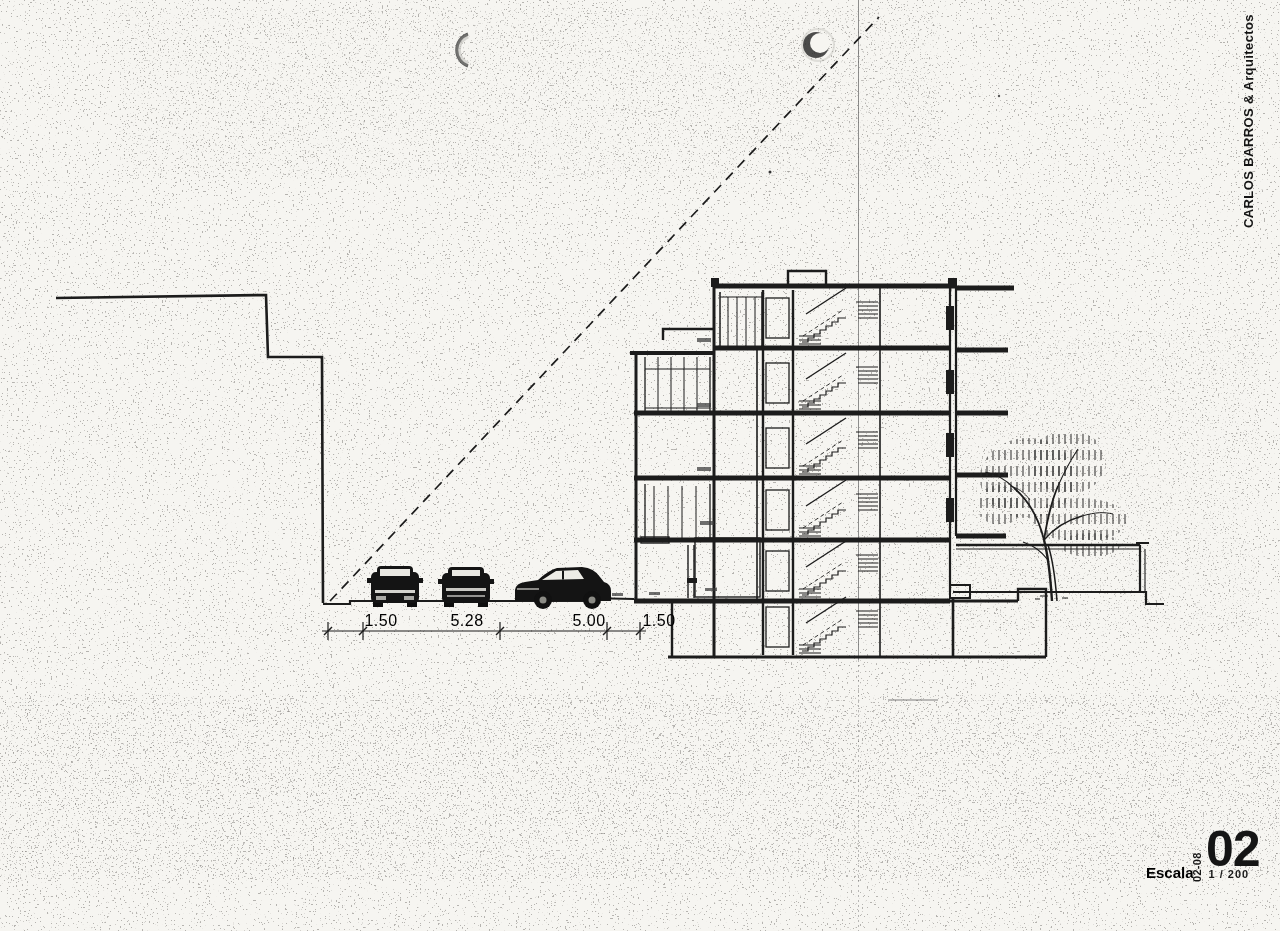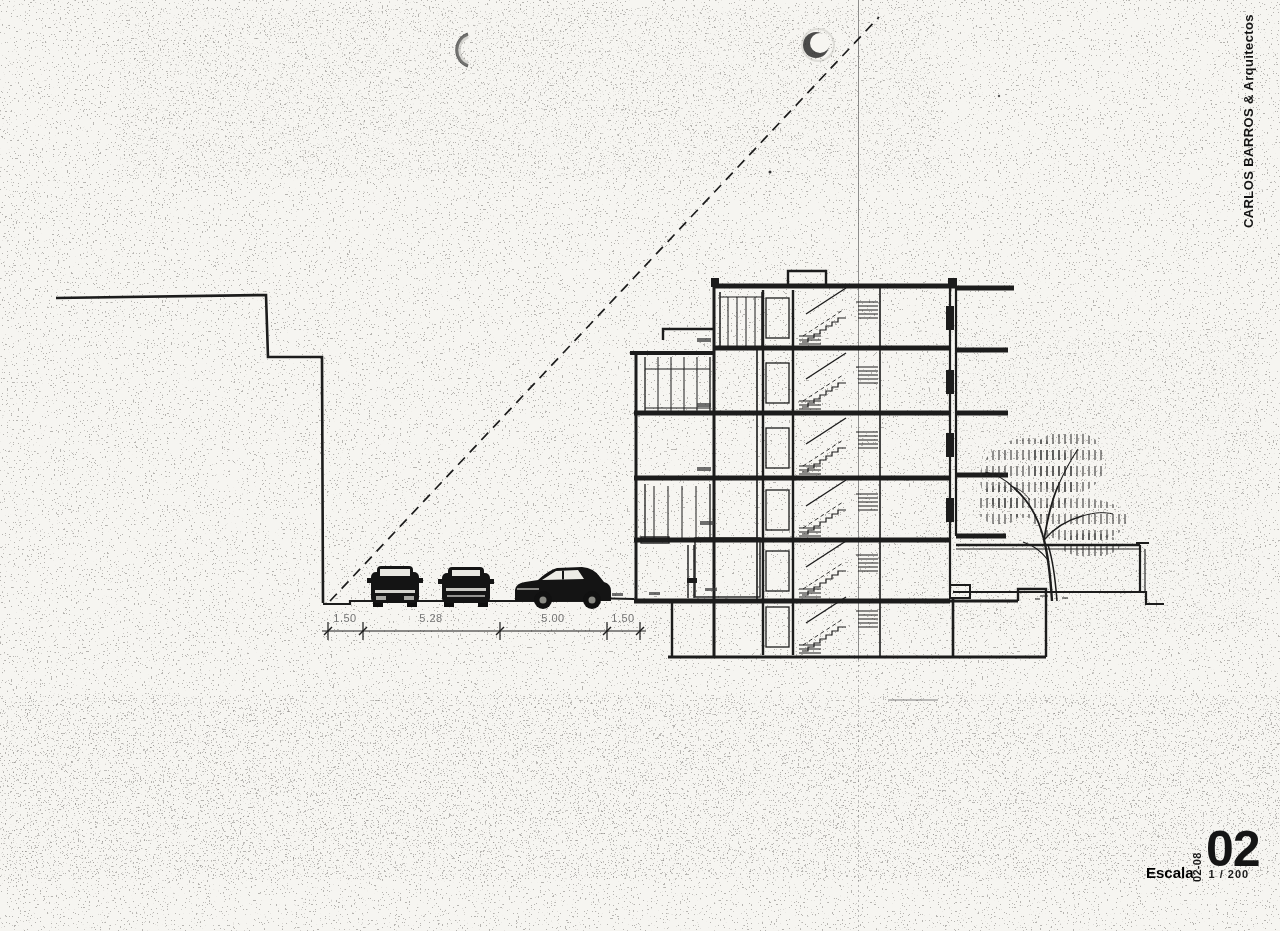--- a/index.html
+++ b/index.html
@@ -18,22 +18,22 @@
     font-size:11px;font-weight:bold;letter-spacing:.3px;color:#161616;
   }
   .sheet-number{
     left:1206px;top:824px;font-size:50px;font-weight:bold;line-height:1;
     letter-spacing:-1px;color:#151515;
   }
   .scale-row{left:1146px;top:864px;display:flex;gap:15px;align-items:baseline;}
   .scale-row .esc{font-size:15px;font-weight:bold;color:#000000;}
   .scale-row .val{font-size:11px;font-weight:bold;letter-spacing:1px;color:#1a1a1a;}
   .dim{
-    position:absolute;transform:translateX(-50%);font-size:11px;
-    letter-spacing:.5px;color:#737373;top:612px;
+    position:absolute;transform:translateX(-50%);font-size:16px;
+    letter-spacing:.5px;color:#000000;top:612px;margin-left:36px;
   }
 </style>
 </head>
 <body>
 
 <div class="page">
 
 <svg width="1280" height="931" viewBox="0 0 1280 931">
   <defs>
     <pattern id="fol" width="6" height="16" patternUnits="userSpaceOnUse">

